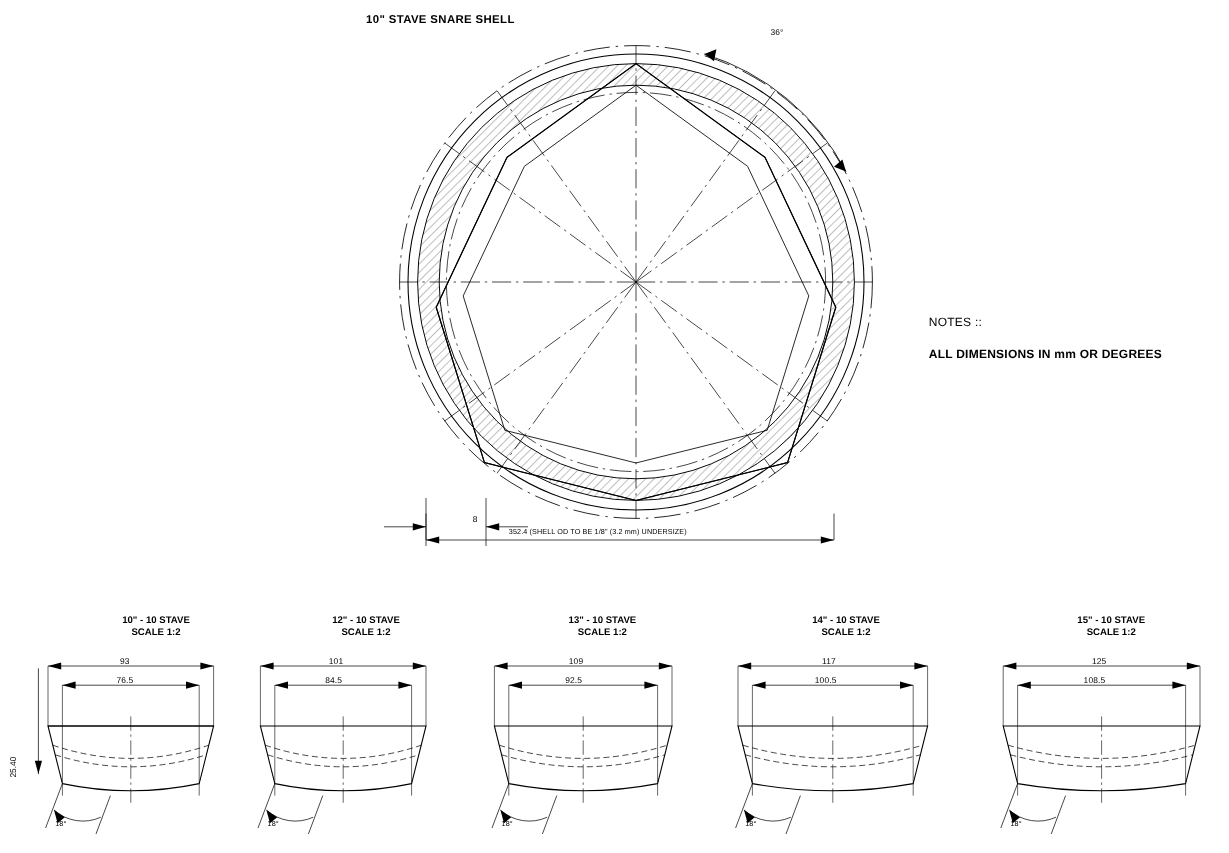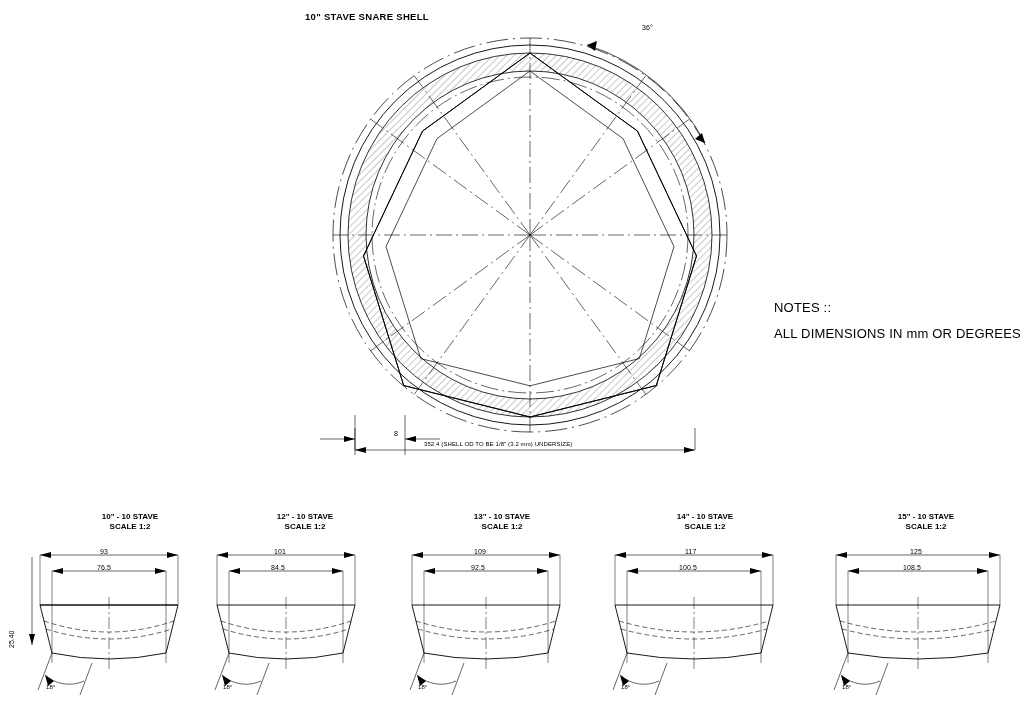--- a/index.html
+++ b/index.html
@@ -17,24 +17,23 @@
   }
   .abs { position: absolute; }
 
   .title-label {
     font-size: 9.5px;
     font-weight: bold;
     letter-spacing: 0.3px;
     white-space: nowrap;
   }
   .note-text {
-    font-size: 13px;
+    font-size: 10px;
     letter-spacing: 0.2px;
     white-space: nowrap;
-    margin-top: 36px;
   }
   .dim-text {
     font-size: 7px;
     white-space: nowrap;
     letter-spacing: 0.1px;
   }
   .dim-text-sm {
     font-size: 6px;
     white-space: nowrap;
     letter-spacing: 0.1px;
@@ -123,21 +122,21 @@
 <svg class="abs" width="420" height="40" style="left:300px; top:428px;" viewBox="0 0 420 40">
   <line x1="55" y1="22" x2="55" y2="-420" class="ln" stroke-width="0.6"></line>
   <line x1="395" y1="22" x2="395" y2="-10" class="ln" stroke-width="0.6"></line>
   <line x1="55" y1="22" x2="395" y2="22" class="ln" stroke-width="0.6"></line>
   <polygon points="55,22 66,19 66,25" fill="#000"></polygon>
   <polygon points="395,22 384,19 384,25" fill="#000"></polygon>
 </svg>
 <div class="abs dim-text-sm" style="left:424px; top:441px;">352.4 (SHELL OD TO BE 1/8" (3.2 mm) UNDERSIZE)</div>
 
 <div class="abs note-text" style="left:774px; top:264px;">NOTES ::</div>
-<div class="abs note-text" style="left:774px; top:290px;">ALL DIMENSIONS IN mm OR DEGREES</div>
+<div class="abs note-text" style="left:774px; top:290px;font-weight:bold;">ALL DIMENSIONS IN mm OR DEGREES</div>
 
 <div class="abs stave-title" style="left:40px; top:512px; width:180px;">
   <div>10" - 10 STAVE</div>
   <div>SCALE 1:2</div>
 </div>
 <div class="abs vert-text" style="left:8px; top:648px;">25.40</div>
 <svg class="abs" width="200" height="160" style="left:18px; top:545px;" viewBox="0 0 200 160">
 
   <line x1="14" y1="12" x2="14" y2="100" class="ln" stroke-width="0.6"></line>
   <polygon points="14,100 11,89 17,89" fill="#000"></polygon>

